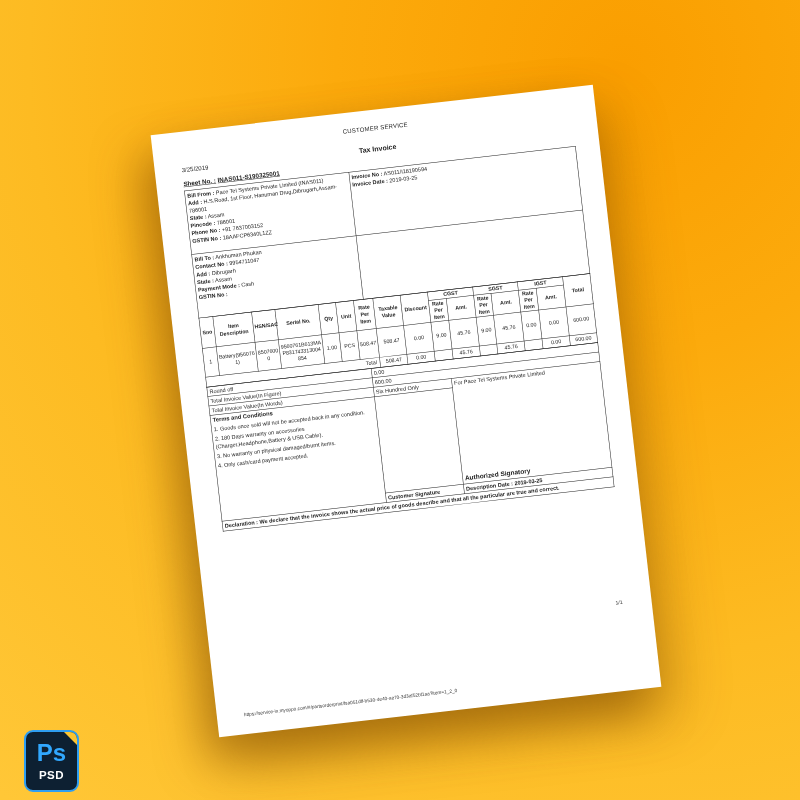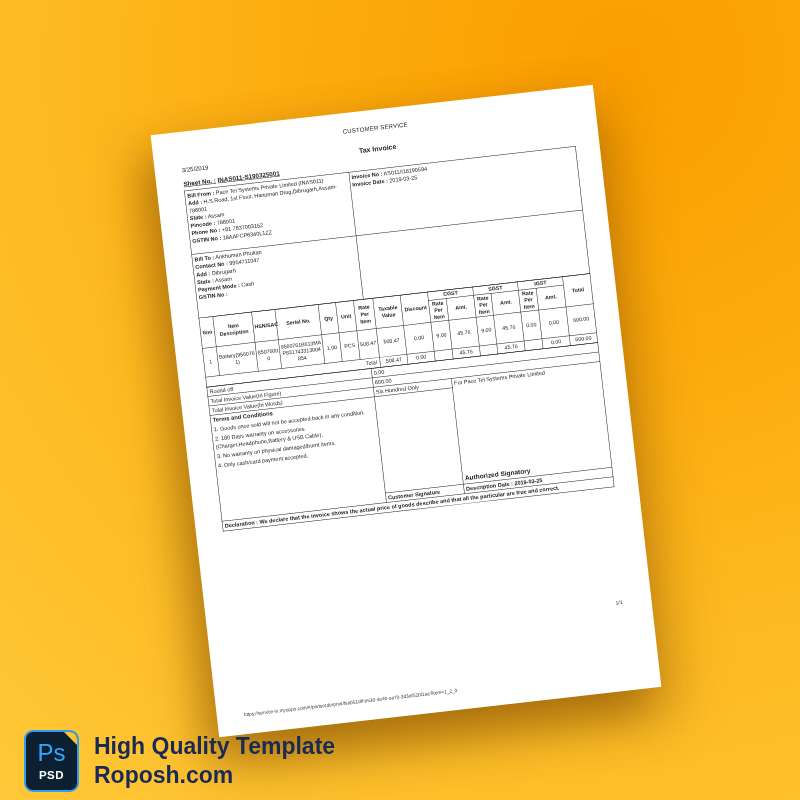--- a/index.html
+++ b/index.html
@@ -56,21 +56,21 @@
 
   .page-num { position:absolute; right:58px; bottom:172px; font-size:10px; }
   .doc-url { position:absolute; left:54px; bottom:34px; font-size:9.5px; color:#3a3a3a; }
 
   
   .branding { position:absolute; left:24px; bottom:8px; display:flex; align-items:center; gap:15px; }
   .psd-icon { position:relative; width:55px; height:62px; background:#0d2032; border:2px solid #2e9ef2;
     border-radius:9px; overflow:hidden; display:flex; flex-direction:column; align-items:center; justify-content:center; }
   .psd-fold { position:absolute; top:-1px; right:-1px; width:15px; height:15px; background:#fdc431;
     clip-path: polygon(0 0, 100% 0, 100% 100%); }
-  .psd-ps { color:#31a8ff; font-weight:normal; font-size:24px; line-height:1; margin-top:0; }
+  .psd-ps { color:#31a8ff; font-weight:bold; font-size:24px; line-height:1; margin-top:0; }
   .psd-sub { color:#ffffff; font-weight:bold; font-size:11.5px; letter-spacing:.5px; margin-top:4px; }
   .brand-text { color:#1a2a57; font-weight:bold; font-size:23px; line-height:1.25; }
 </style>
 </head>
 <body>
 
 <div class="stage">
 
   <div class="paper">
     <div class="doc-pad">
@@ -247,19 +247,15 @@
     <div class="page-num">1/1</div>
     <div class="doc-url">https://service-in.myoppo.com/#/partsorderprint/fsa051dff-b530-4e40-ae70-3d3af52bf1aa?item=1_2_0</div>
   </div>
 
   <div class="branding">
     <div class="psd-icon">
       <div class="psd-fold"></div>
       <div class="psd-ps">Ps</div>
       <div class="psd-sub">PSD</div>
     </div>
-    <div class="brand-text">
-      <div>High Quality Template</div>
-      <div>Roposh.com</div>
-    </div>
   </div>
 
 </div>
 
 </body></html>

